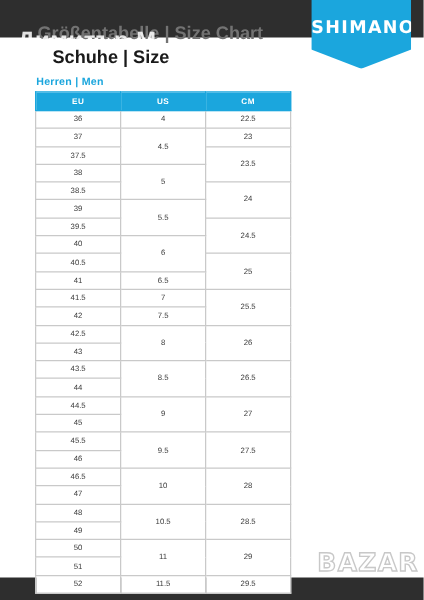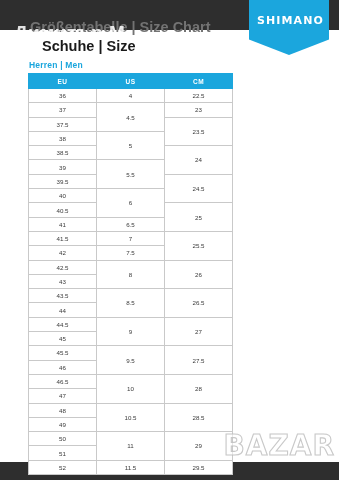--- a/index.html
+++ b/index.html
@@ -43,21 +43,21 @@
     clip-path: polygon(0 0, 100% 0, 100% 72%, 50% 100%, 0 72%);
     z-index: 6;
   }
   .logo-text {
     position: absolute;
     top: 14px;
     left: 0;
     width: 83px;
     text-align: center;
     color: #ffffff;
-    font-size: 11px;
+    font-size: 14px;
     font-weight: bold;
     letter-spacing: 1.1px;
     font-family: "DejaVu Sans", sans-serif;
   }
   .title-main {
     position: absolute;
     top: 19px;
     left: 30px;
     font-size: 14.5px;
     font-weight: bold;
@@ -122,21 +122,21 @@
     letter-spacing: 0.5px;
     white-space: nowrap;
     z-index: 4;
     pointer-events: none;
     font-family: Liberation Sans, sans-serif;
   }
   .wm-bazar {
     position: absolute;
     bottom: 18px;
     right: 4px;
-    font-size: 28px;
+    font-size: 20px;
     font-weight: bold;
     letter-spacing: 1px;
     color: rgba(255,255,255,0.55);
     -webkit-text-stroke: 1.1px rgba(190,190,190,0.85);
     white-space: nowrap;
     z-index: 5;
     pointer-events: none;
     font-family: "DejaVu Sans", sans-serif;
     text-align: right;
   }

